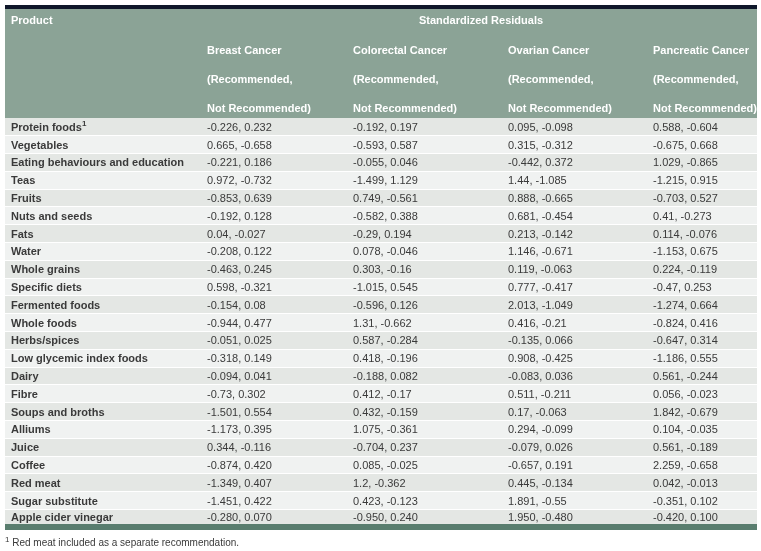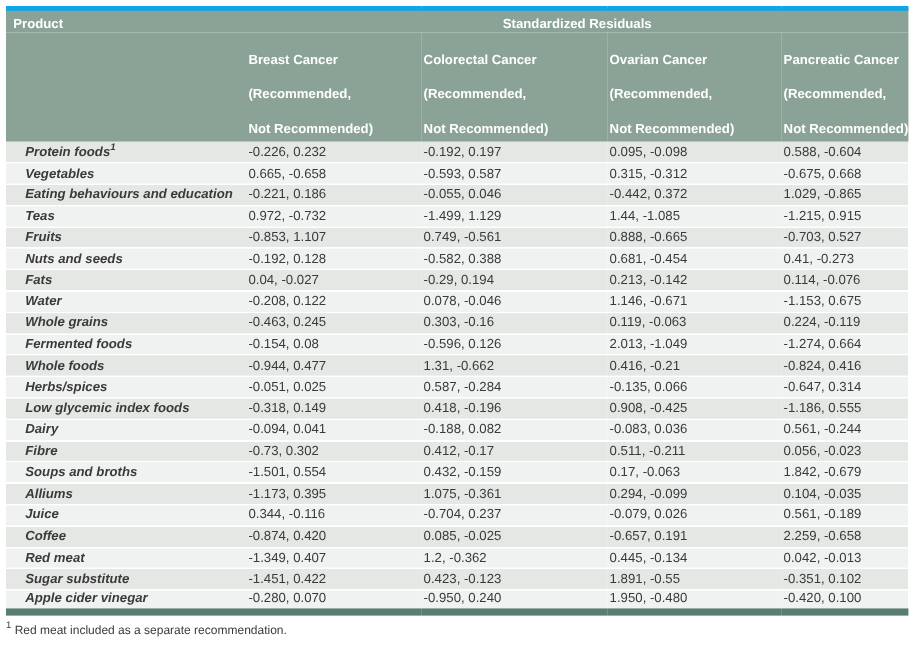--- a/index.html
+++ b/index.html
@@ -9,21 +9,21 @@
     width:761px; height:551px;
     background:#ffffff;
     font-family:"Liberation Sans", sans-serif;
     overflow:hidden;
   }
   table.residuals {
     border-collapse:collapse;
     table-layout:fixed;
     width:752px;
     margin:5px 4px 0 5px;
-    border-top:4px solid #0ea5e9;
+    border-top:4px solid #0f172a;
     border-bottom:6px solid #597d6e;
   }
   col.c-product    { width:200px; }
   col.c-breast     { width:146px; }
   col.c-colorectal { width:155px; }
   col.c-ovarian    { width:145px; }
   col.c-pancreatic { width:106px; }
 
   thead th {
     background:#8ba396;
@@ -51,22 +51,21 @@
     border-bottom:1px solid #ffffff;
     padding:0 0 0 2px;
     vertical-align:middle;
     white-space:nowrap;
     overflow:hidden;
   }
   tbody tr:nth-child(odd)  td { background:#e4e7e4; }
   tbody tr:nth-child(even) td { background:#f0f2f1; }
   td.product-cell {
     font-weight:bold;
-    padding-left:16px;
-    font-style:italic;
+    padding-left:6px;
   }
   td.product-cell sup, .footnote sup {
     font-size:8px;
     vertical-align:super;
     line-height:0;
   }
   .footnote {
     margin:7px 0 0 5px;
     font-size:10px;
     color:#3a3a3a;
@@ -137,21 +136,21 @@
         </tr>
         <tr>
           <td class="product-cell">Teas</td>
           <td class="value-cell">0.972, -0.732</td>
           <td class="value-cell">-1.499, 1.129</td>
           <td class="value-cell">1.44, -1.085</td>
           <td class="value-cell">-1.215, 0.915</td>
         </tr>
         <tr>
           <td class="product-cell">Fruits</td>
-          <td class="value-cell">-0.853, 1.107</td>
+          <td class="value-cell">-0.853, 0.639</td>
           <td class="value-cell">0.749, -0.561</td>
           <td class="value-cell">0.888, -0.665</td>
           <td class="value-cell">-0.703, 0.527</td>
         </tr>
         <tr>
           <td class="product-cell">Nuts and seeds</td>
           <td class="value-cell">-0.192, 0.128</td>
           <td class="value-cell">-0.582, 0.388</td>
           <td class="value-cell">0.681, -0.454</td>
           <td class="value-cell">0.41, -0.273</td>
@@ -171,20 +170,27 @@
           <td class="value-cell">-1.153, 0.675</td>
         </tr>
         <tr>
           <td class="product-cell">Whole grains</td>
           <td class="value-cell">-0.463, 0.245</td>
           <td class="value-cell">0.303, -0.16</td>
           <td class="value-cell">0.119, -0.063</td>
           <td class="value-cell">0.224, -0.119</td>
         </tr>
         <tr>
+          <td class="product-cell">Specific diets</td>
+          <td class="value-cell">0.598, -0.321</td>
+          <td class="value-cell">-1.015, 0.545</td>
+          <td class="value-cell">0.777, -0.417</td>
+          <td class="value-cell">-0.47, 0.253</td>
+        </tr>
+        <tr>
           <td class="product-cell">Fermented foods</td>
           <td class="value-cell">-0.154, 0.08</td>
           <td class="value-cell">-0.596, 0.126</td>
           <td class="value-cell">2.013, -1.049</td>
           <td class="value-cell">-1.274, 0.664</td>
         </tr>
         <tr>
           <td class="product-cell">Whole foods</td>
           <td class="value-cell">-0.944, 0.477</td>
           <td class="value-cell">1.31, -0.662</td>

